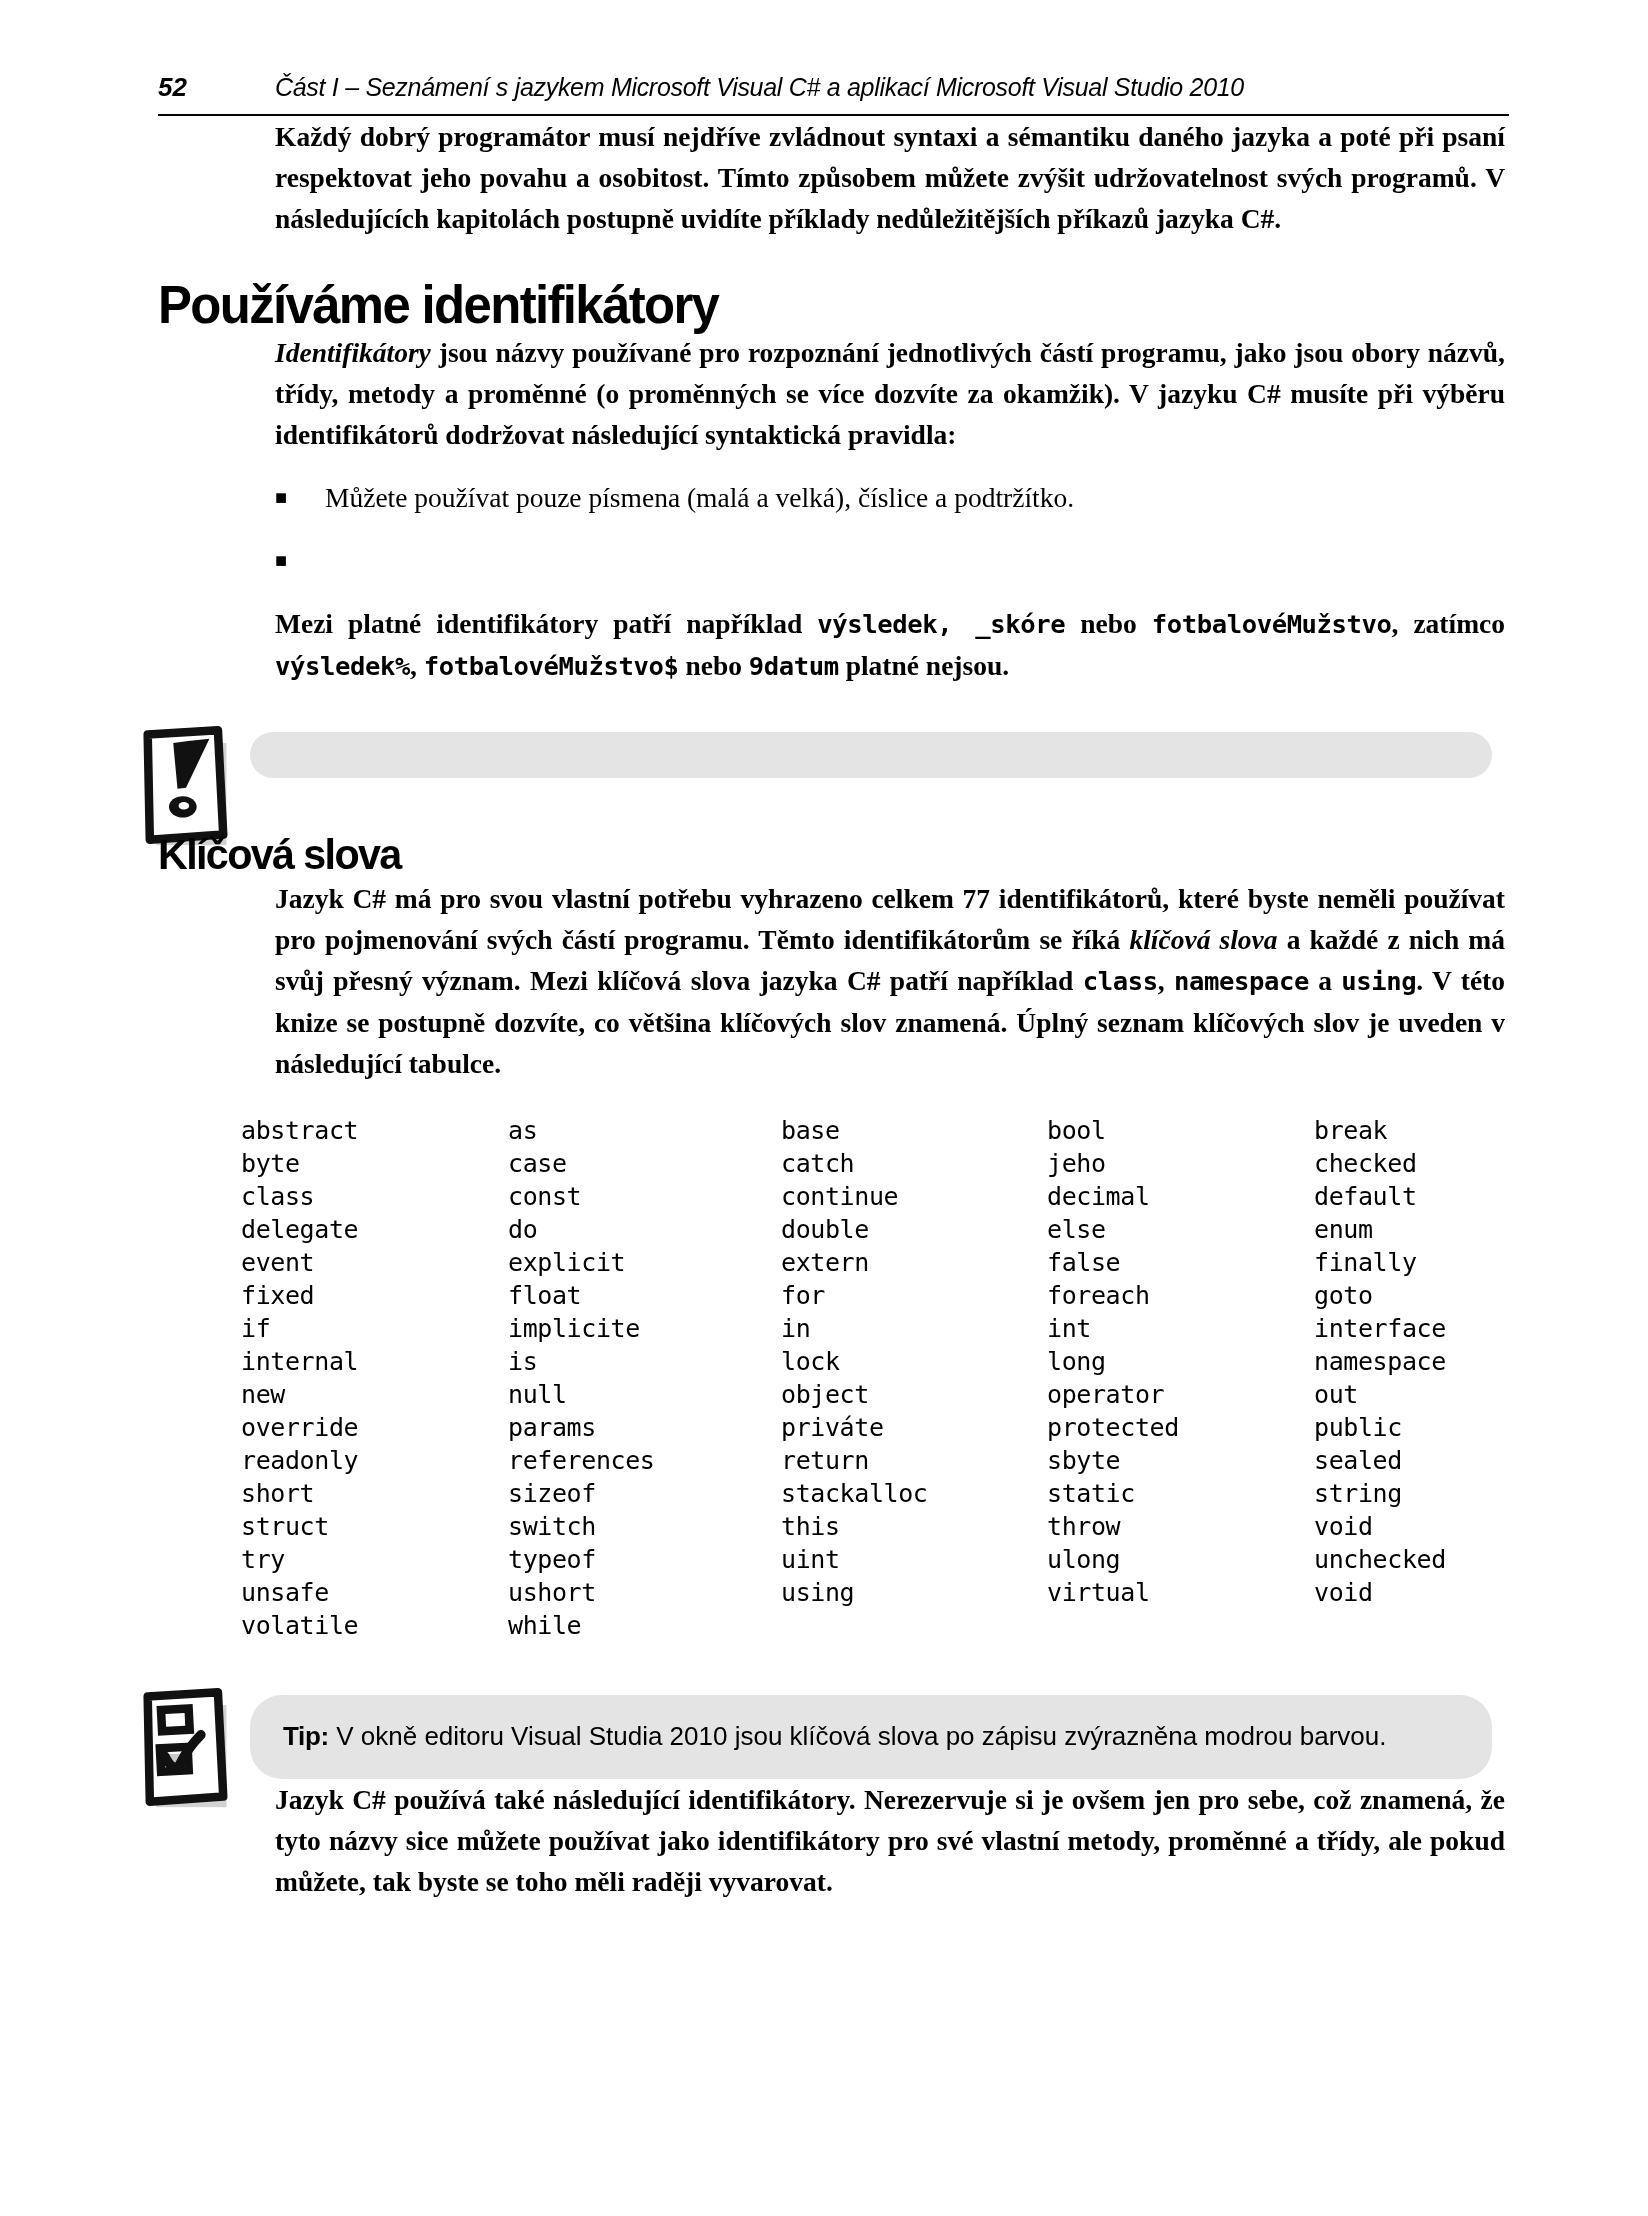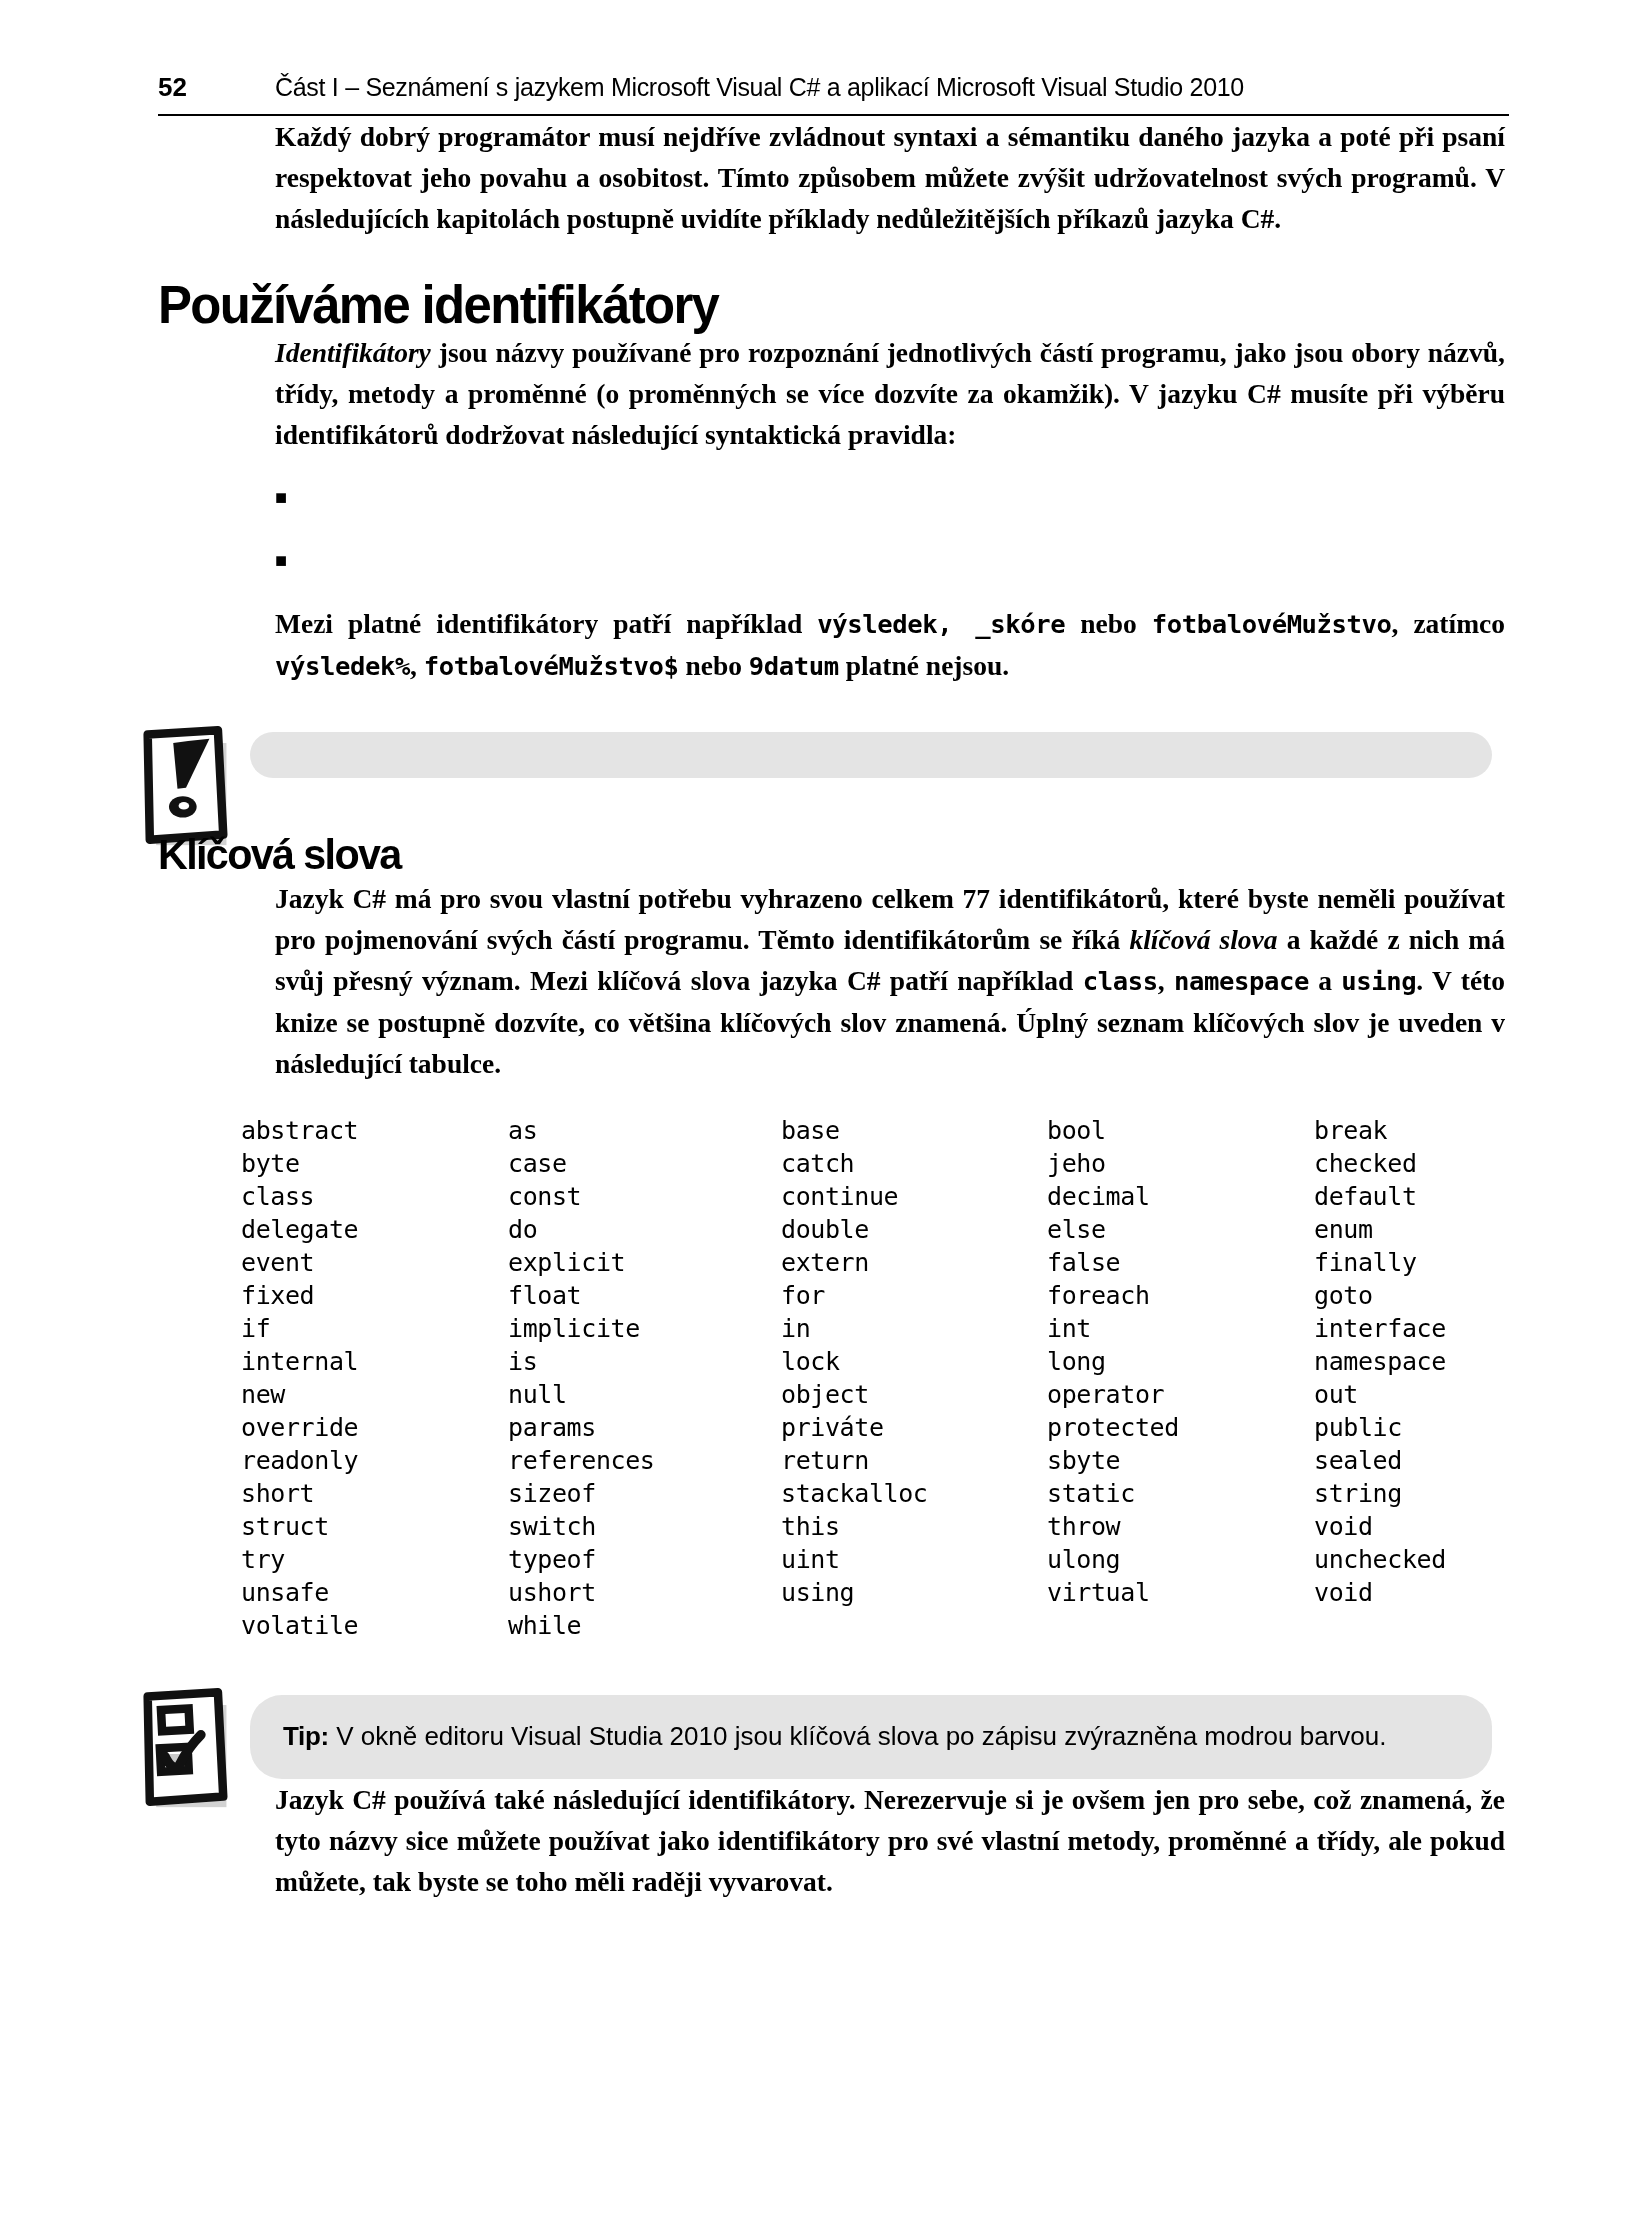--- a/index.html
+++ b/index.html
@@ -21,20 +21,21 @@
   
   .page-header {
     display:flex;
     align-items:baseline;
     padding-top:73px;
     padding-bottom:13.3px;
     border-bottom:2.5px solid #000;
     font-family:"Liberation Sans", sans-serif;
     font-size:25px;
     line-height:28px;
+    font-style:italic;
   }
   .page-number { font-weight:bold; width:117px; flex:0 0 117px; font-size:26px; }
   .chapter-title { letter-spacing:-0.3px; }
 
   
   .body-block {
     margin-left:117px;
     width:1230px;
   }
   p.bodytext {
@@ -142,20 +143,21 @@
     </div>
 
     <h1 class="section-heading">Používáme identifikátory</h1>
 
     <div class="body-block">
       <p class="bodytext after-heading"><span class="run i">Identifikátory</span><span class="run r"> jsou názvy používané pro rozpoznání jednotlivých částí programu, jako jsou obory názvů, třídy, metody a proměnné (o proměnných se více dozvíte za okamžik). V jazyku C# musíte při výběru identifikátorů dodržovat následující syntaktická pravidla:</span></p>
 
       <div class="bullet-list">
         <div class="bullet-item">
           <span class="bullet-marker">■</span>
+          <span class="bullet-text">Můžete používat pouze písmena (malá a velká), číslice a podtržítko.</span>
         </div>
         <div class="bullet-item">
           <span class="bullet-marker">■</span>
         </div>
       </div>
 
       <p class="bodytext valid-para"><span class="run r">Mezi platné identifikátory patří například </span><span class="run m">výsledek</span><span class="run m">, </span><span class="run m">_skóre</span><span class="run r"> nebo </span><span class="run m">fotbalovéMužstvo</span><span class="run r">, zatímco </span><span class="run m">výsledek%</span><span class="run r">, </span><span class="run m">fotbalovéMužstvo$</span><span class="run r"> nebo </span><span class="run m">9datum</span><span class="run r"> platné nejsou.</span></p>
     </div>
 
     <div class="note-box important-box">

